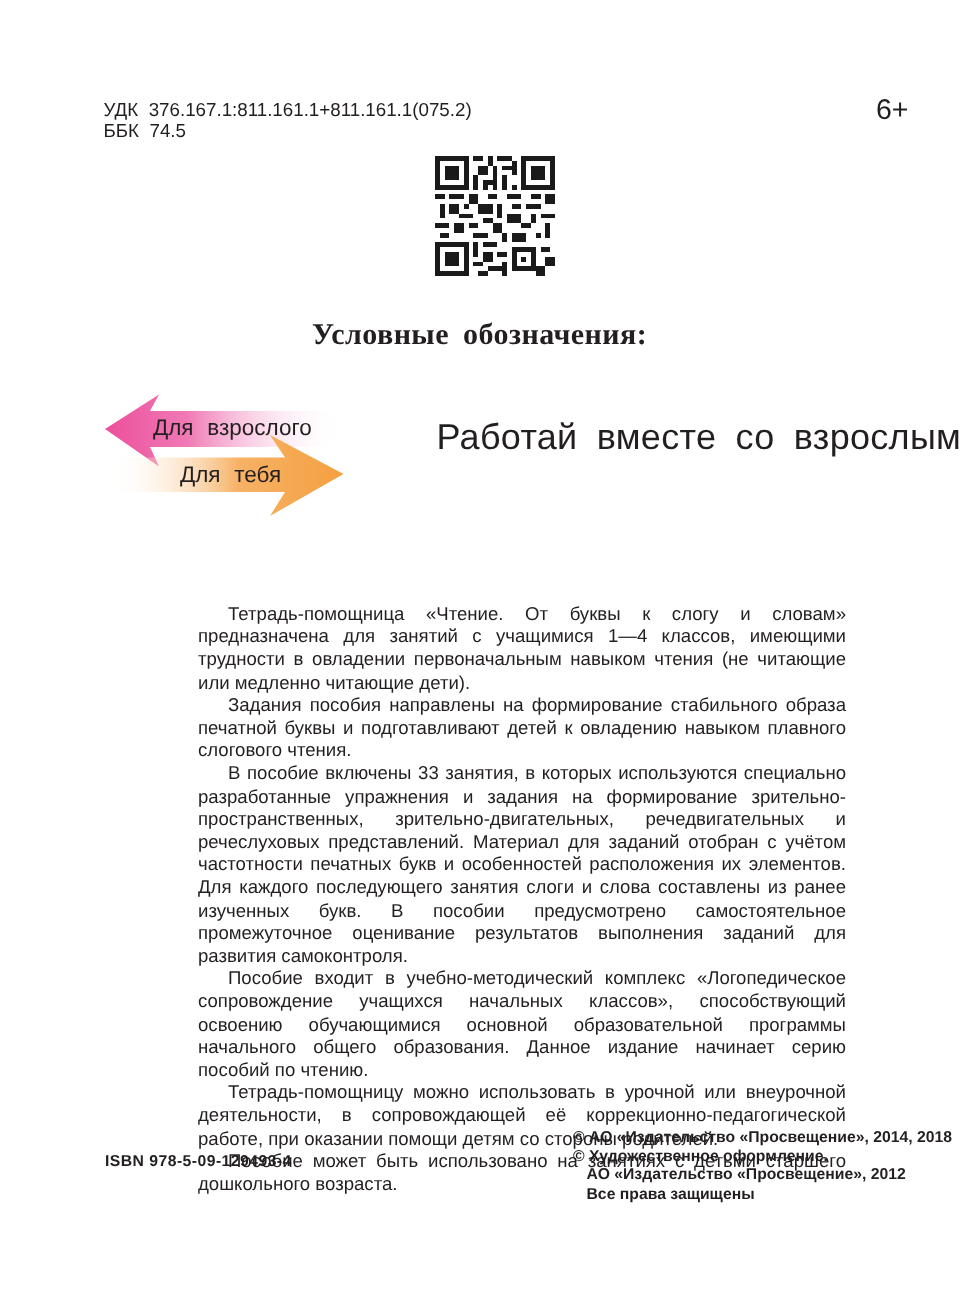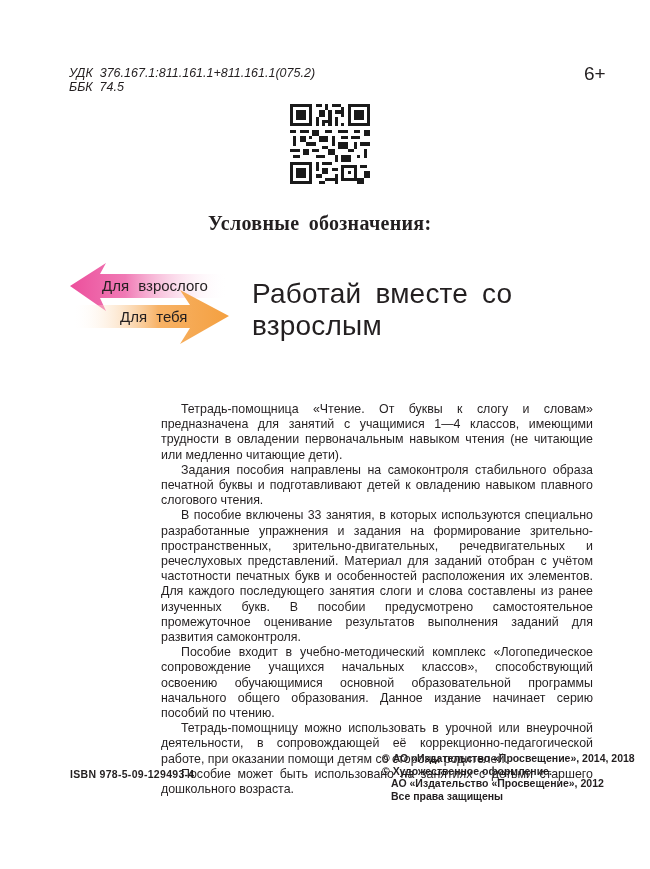--- a/index.html
+++ b/index.html
@@ -5,31 +5,31 @@
   html, body { margin:0; padding:0; background:#ffffff; }
   body { width:650px; height:869px; position:relative; overflow:hidden;
          font-family:"Liberation Sans", "DejaVu Sans", sans-serif; color:#231f20; }
   .abs { position:absolute; }
   .meta { font-size:12.5px; line-height:14px; }
   .meta .row { white-space:pre; }
   .age { font-size:19px; }
   .qr { width:80px; height:80px; }
   .legend-title { font-weight:bold; font-size:20px; letter-spacing:0.3px; word-spacing:4px; }
   .arrow-label { font-size:15px; word-spacing:5px; }
-  .legend-desc { font-size:28px; word-spacing:6px; letter-spacing:0.2px; }
+  .legend-desc { font-size:24px; word-spacing:6px; letter-spacing:0.2px;margin-left:39px; }
   .body-text { width:432px; font-size:12.4px; line-height:15.2px; text-align:justify; }
   .body-text p { margin:0; text-indent:20px; }
   .isbn { font-weight:bold; font-size:10.5px; letter-spacing:0.3px;margin-top:16px; }
   .copyright { font-size:10.5px; line-height:12.6px; }
   .copyright .indent { padding-left:9px; }
 </style>
 </head>
 <body>
 
-<div class="abs meta" style="left:69px; top:66px;font-style:italic;">
+<div class="abs meta" style="left:69px; top:66px;">
   <div class="row"><span>УДК</span>  <span>376.167.1:811.161.1+811.161.1(075.2)</span></div>
   <div class="row"><span>ББК</span>  <span>74.5</span></div>
 </div>
 
 <div class="abs age" style="left:584px; top:63px;">6+</div>
 
 <div class="abs" style="left:290px; top:104px;">
   <svg class="qr" viewBox="0 0 25 25" shape-rendering="crispEdges">
     <rect x="0" y="0" width="25" height="25" fill="#fff"></rect>
     <g fill="#1a1a1a">
@@ -132,23 +132,23 @@
         <stop offset="1" stop-color="#f4a040"></stop>
       </linearGradient>
     </defs>
     <polygon points="0,17 118,17 108,2 157,28 108,56 118,40 0,40" fill="url(#orangeGrad)"></polygon>
   </svg>
   <span class="abs arrow-label" style="left:48px; top:20px;">Для тебя</span>
 </div>
 
 <div class="abs legend-desc" style="left:252px; top:278px;">Работай вместе со взрослым</div>
 
-<div class="abs body-text" style="left:161px; top:402px;">
+<div class="abs body-text" style="left:132px; top:402px;">
   <p>Тетрадь-помощница «Чтение. От буквы к слогу и словам» предназначена для занятий с учащимися 1—4 классов, имеющими трудности в овладении первоначальным навыком чтения (не читающие или медленно читающие дети).</p>
-  <p>Задания пособия направлены на самоконтроля стабильного образа печатной буквы и подготавливают детей к овладению навыком плавного слогового чтения.</p>
+  <p>Задания пособия направлены на формирование стабильного образа печатной буквы и подготавливают детей к овладению навыком плавного слогового чтения.</p>
   <p>В пособие включены 33 занятия, в которых используются специально разработанные упражнения и задания на формирование зрительно-пространственных, зрительно-двигательных, речедвигательных и речеслуховых представлений. Материал для заданий отобран с учётом частотности печатных букв и особенностей расположения их элементов. Для каждого последующего занятия слоги и слова составлены из ранее изученных букв. В пособии предусмотрено самостоятельное промежуточное оценивание результатов выполнения заданий для развития самоконтроля.</p>
   <p>Пособие входит в учебно-методический комплекс «Логопедическое сопровождение учащихся начальных классов», способствующий освоению обучающимися основной образовательной программы начального общего образования. Данное издание начинает серию пособий по чтению.</p>
   <p>Тетрадь-помощницу можно использовать в урочной или внеурочной деятельности, в сопровождающей её коррекционно-педагогической работе, при оказании помощи детям со стороны родителей.</p>
   <p>Пособие может быть использовано на занятиях с детьми старшего дошкольного возраста.</p>
 </div>
 
 <div class="abs isbn" style="left:70px; top:752px;">ISBN 978-5-09-129493-4</div>
 
 <div class="abs copyright" style="left:382px; top:752px;font-weight:bold;">
   <div>© АО «Издательство «Просвещение», 2014, 2018</div>

